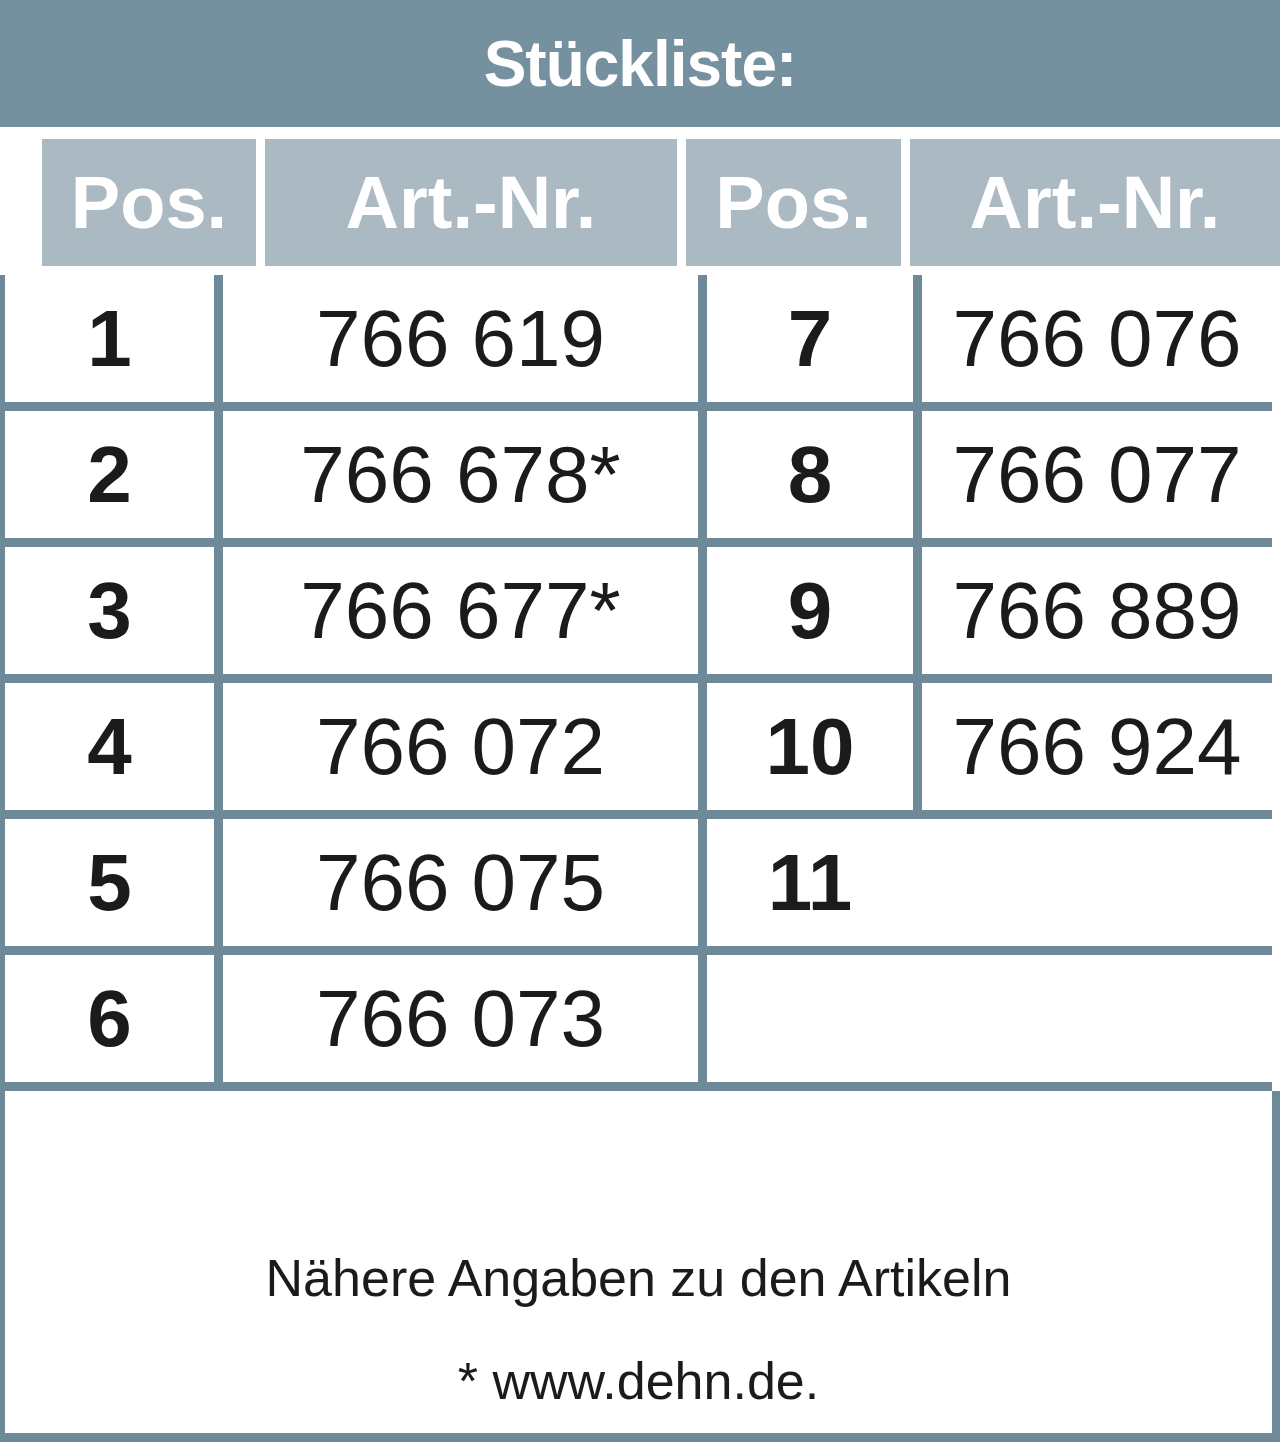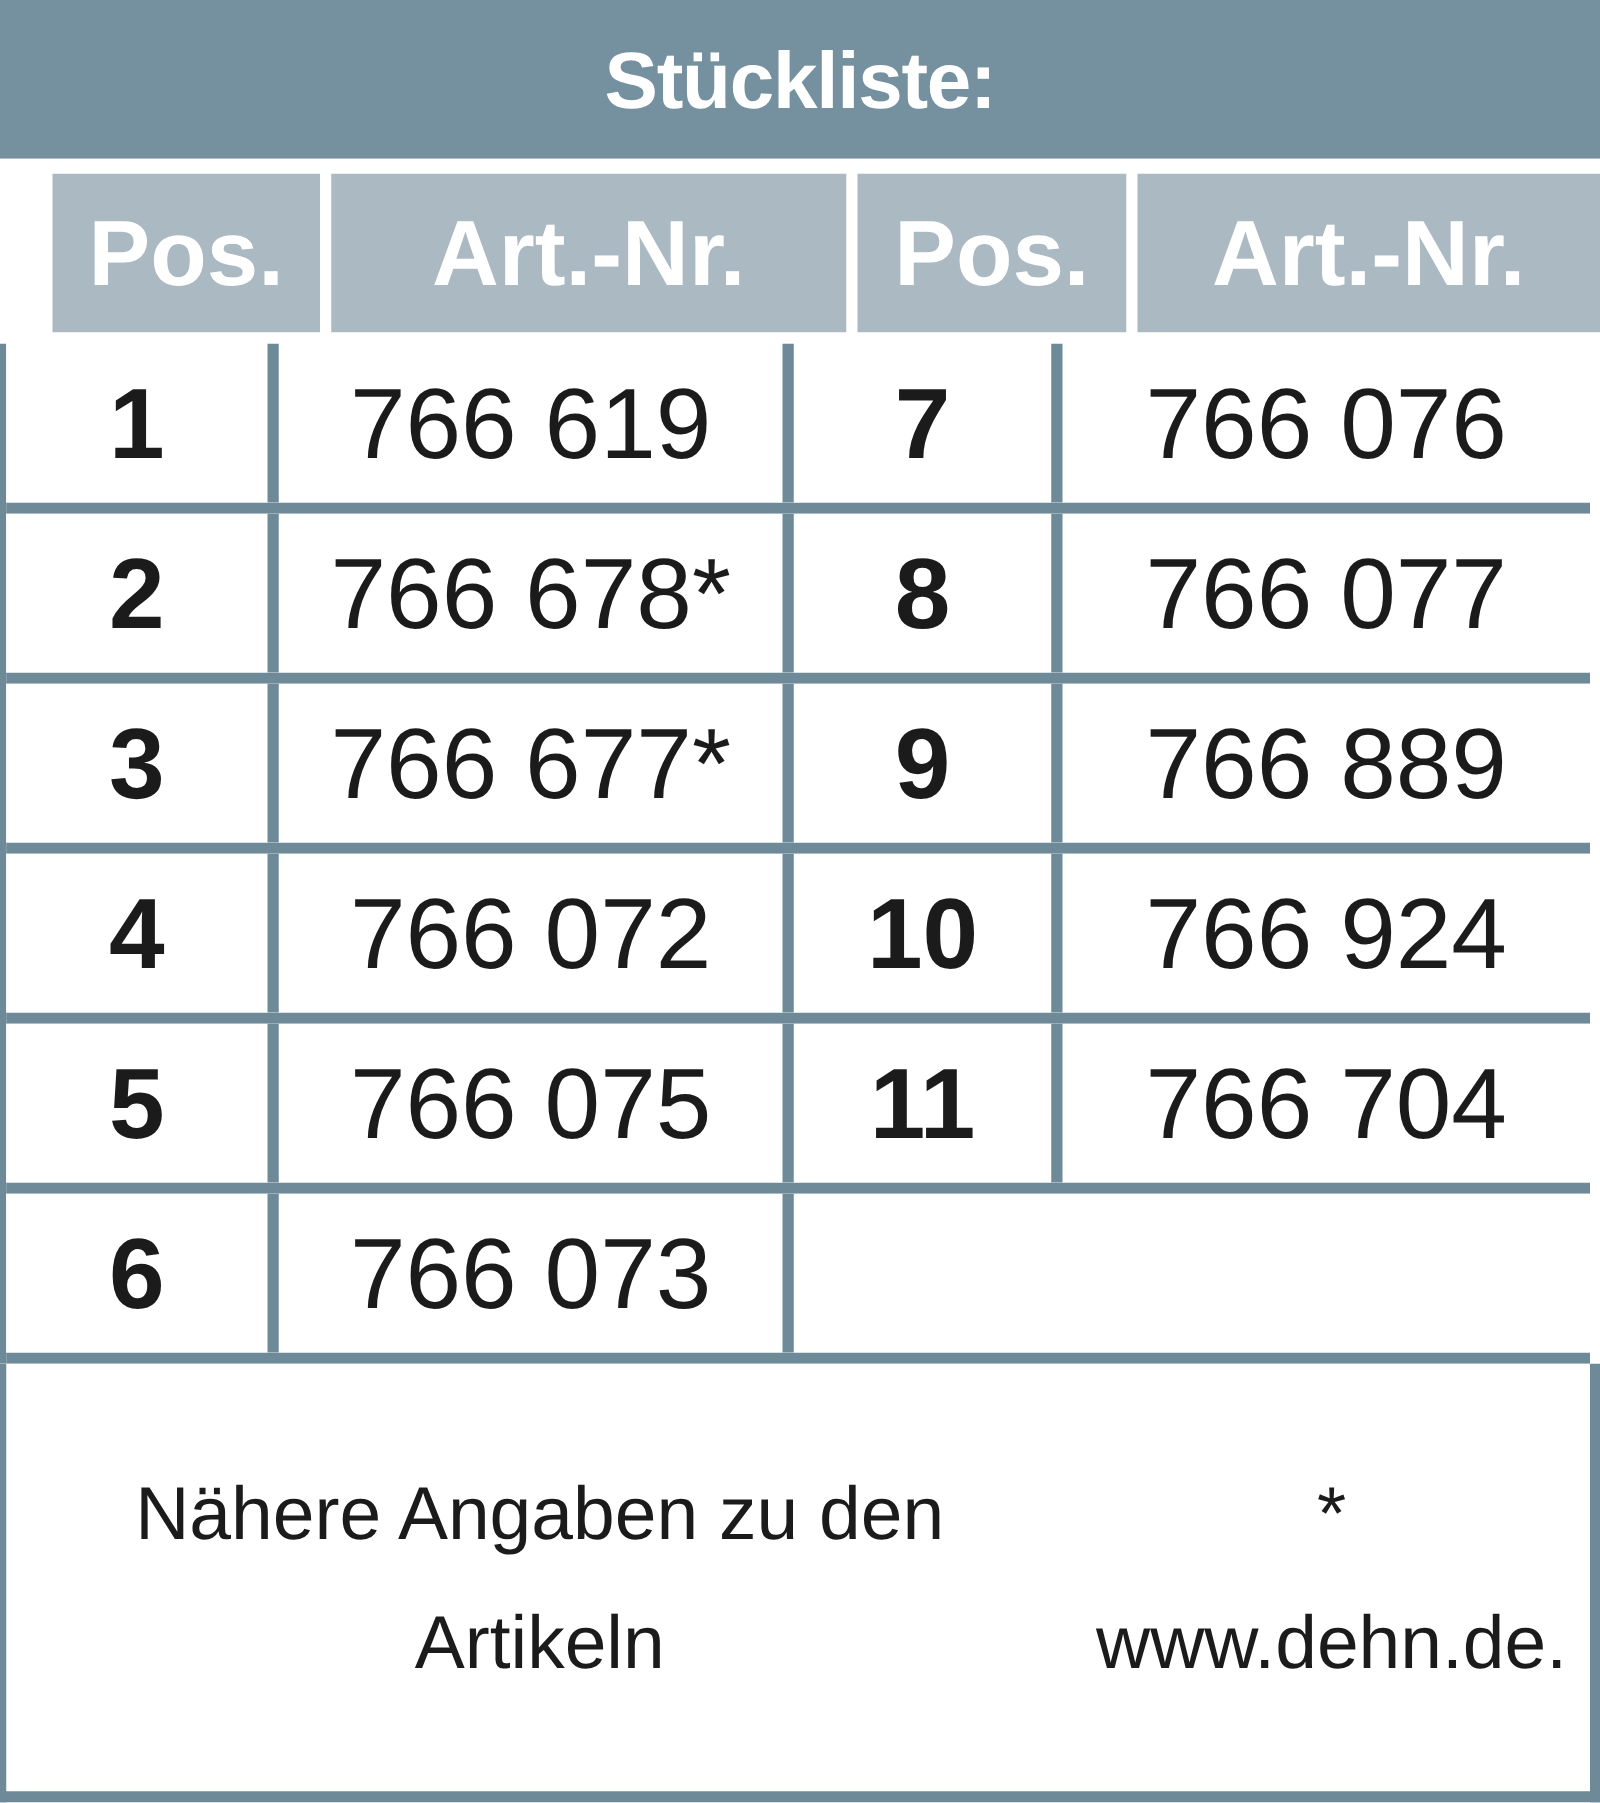--- a/index.html
+++ b/index.html
@@ -61,39 +61,39 @@
   }
   .cell {
     background: #ffffff;
     color: #1b1b1b;
     font-size: 80px;
     display: flex; align-items: center; justify-content: center;
     overflow: hidden; white-space: nowrap;
   }
   .cell + .cell { border-left: 9px solid #6e8998; }
   .cw1 { width: 209px; }
-  .cw2 { width: 412px; }
+  .cw2 { width: 484px; }
   .cw3 { width: 215px; }
   .cw4 { flex: 1; }
   .merged { flex: 1; border-left: 9px solid #6e8998; }
   .pos { font-weight: 700; }
   .art { font-weight: 400; }
 
   
   .footer {
     flex: 1;
     border-left: 5px solid #6e8998;
     border-right: 8px solid #6e8998;
     border-bottom: 9px solid #6e8998;
     background: #ffffff;
     color: #1b1b1b;
-    display: flex; 
-    align-items: center; justify-content: flex-start;
+    display: flex; flex-direction: column;
+    align-items: center; justify-content: flex-end;
     text-align: center;
-    font-size: 60px;
+    font-size: 52px;
     line-height: 103px;
   }
 </style>
 </head>
 <body>
 
 <div class="sheet">
 
   <div class="title-bar">
     <span class="title-text">Stückliste:</span>
@@ -137,21 +137,20 @@
       <div class="cell pos cw1">4</div>
       <div class="cell art cw2">766 072</div>
       <div class="cell pos cw3">10</div>
       <div class="cell art cw4">766 924</div>
     </div>
 
     <div class="trow">
       <div class="cell pos cw1">5</div>
       <div class="cell art cw2">766 075</div>
       <div class="cell pos cw3">11</div>
-      <div class="cell art cw4">766 704</div>
     </div>
 
     <div class="trow">
       <div class="cell pos cw1">6</div>
       <div class="cell art cw2">766 073</div>
       <div class="cell merged"></div>
     </div>
 
   </div>
 

